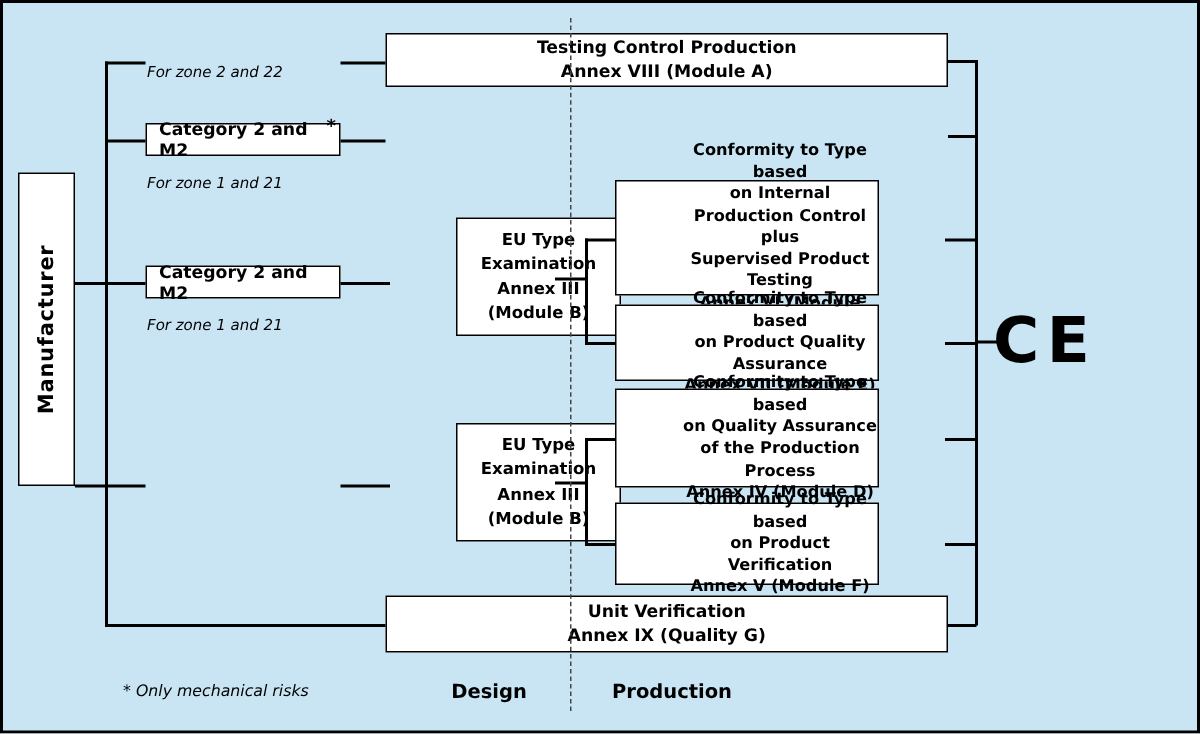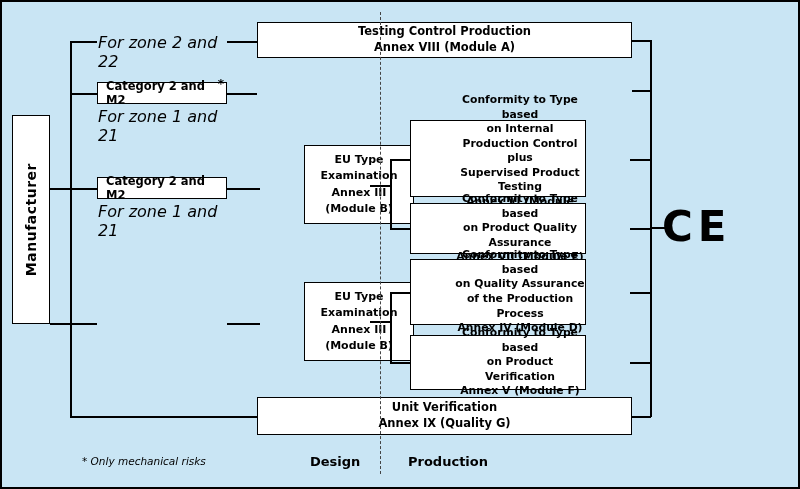--- a/index.html
+++ b/index.html
@@ -15,21 +15,21 @@
   }
   .wide{left:255px;width:375px;font-size:11.5px;}
   .conf{left:408px;width:176px;font-size:10.8px;padding-left:44px;}
   .eu{left:258px;width:110px;font-size:11px;line-height:1.5;margin-left:44px;}
   .cat{position:absolute;left:95px;width:130px;}
   .cat-box{
     position:relative;background:#fff;border:1.5px solid #000;box-sizing:border-box;height:22px;
     display:flex;align-items:center;padding-left:8px;font-weight:bold;font-size:11.5px;
   }
   .ast{position:absolute;right:2px;top:-6px;font-size:12px;font-weight:bold;}
-  .zone{font-style:italic;font-size:16px;margin-top:3px;padding-left:1px;}
+  .zone{font-style:italic;font-size:10px;margin-top:13px;padding-left:1px;}
   .manu{
     position:absolute;left:10px;top:113px;width:38px;height:209px;background:#fff;
     border:1.5px solid #000;box-sizing:border-box;display:flex;align-items:center;justify-content:center;
   }
   .manu span{writing-mode:vertical-rl;transform:rotate(180deg);font-weight:bold;font-size:14px;letter-spacing:.5px;}
   .hl{position:absolute;height:1.5px;background:#000;}
   .vl{position:absolute;width:1.5px;background:#000;}
   .divider{position:absolute;left:378px;top:10px;height:462px;width:0;border-left:1.8px dashed #444;}
   .phase{position:absolute;font-weight:bold;font-size:13px;}
   .note{position:absolute;left:80px;top:453px;font-style:italic;font-size:10.5px;}
@@ -123,16 +123,16 @@
   <div class="hl" style="left:628px;top:360px;width:21px"></div>
   <div class="hl" style="left:630px;top:414px;width:19px"></div>
   <div class="vl" style="left:648px;top:38px;height:377px"></div>
   <div class="hl" style="left:648px;top:225px;width:16px"></div>
 
   <div class="divider"></div>
 
   <div class="ce">CE</div>
 
   <div class="note">* Only mechanical  risks</div>
-  <div class="phase" style="left:308px;top:452px;width:64px;">Design</div>
+  <div class="phase" style="left:292px;top:452px;width:64px;text-align:center">Design</div>
   <div class="phase" style="left:396px;top:452px;width:90px;text-align:right">Production</div>
 
 </div>
 
 </body></html>

